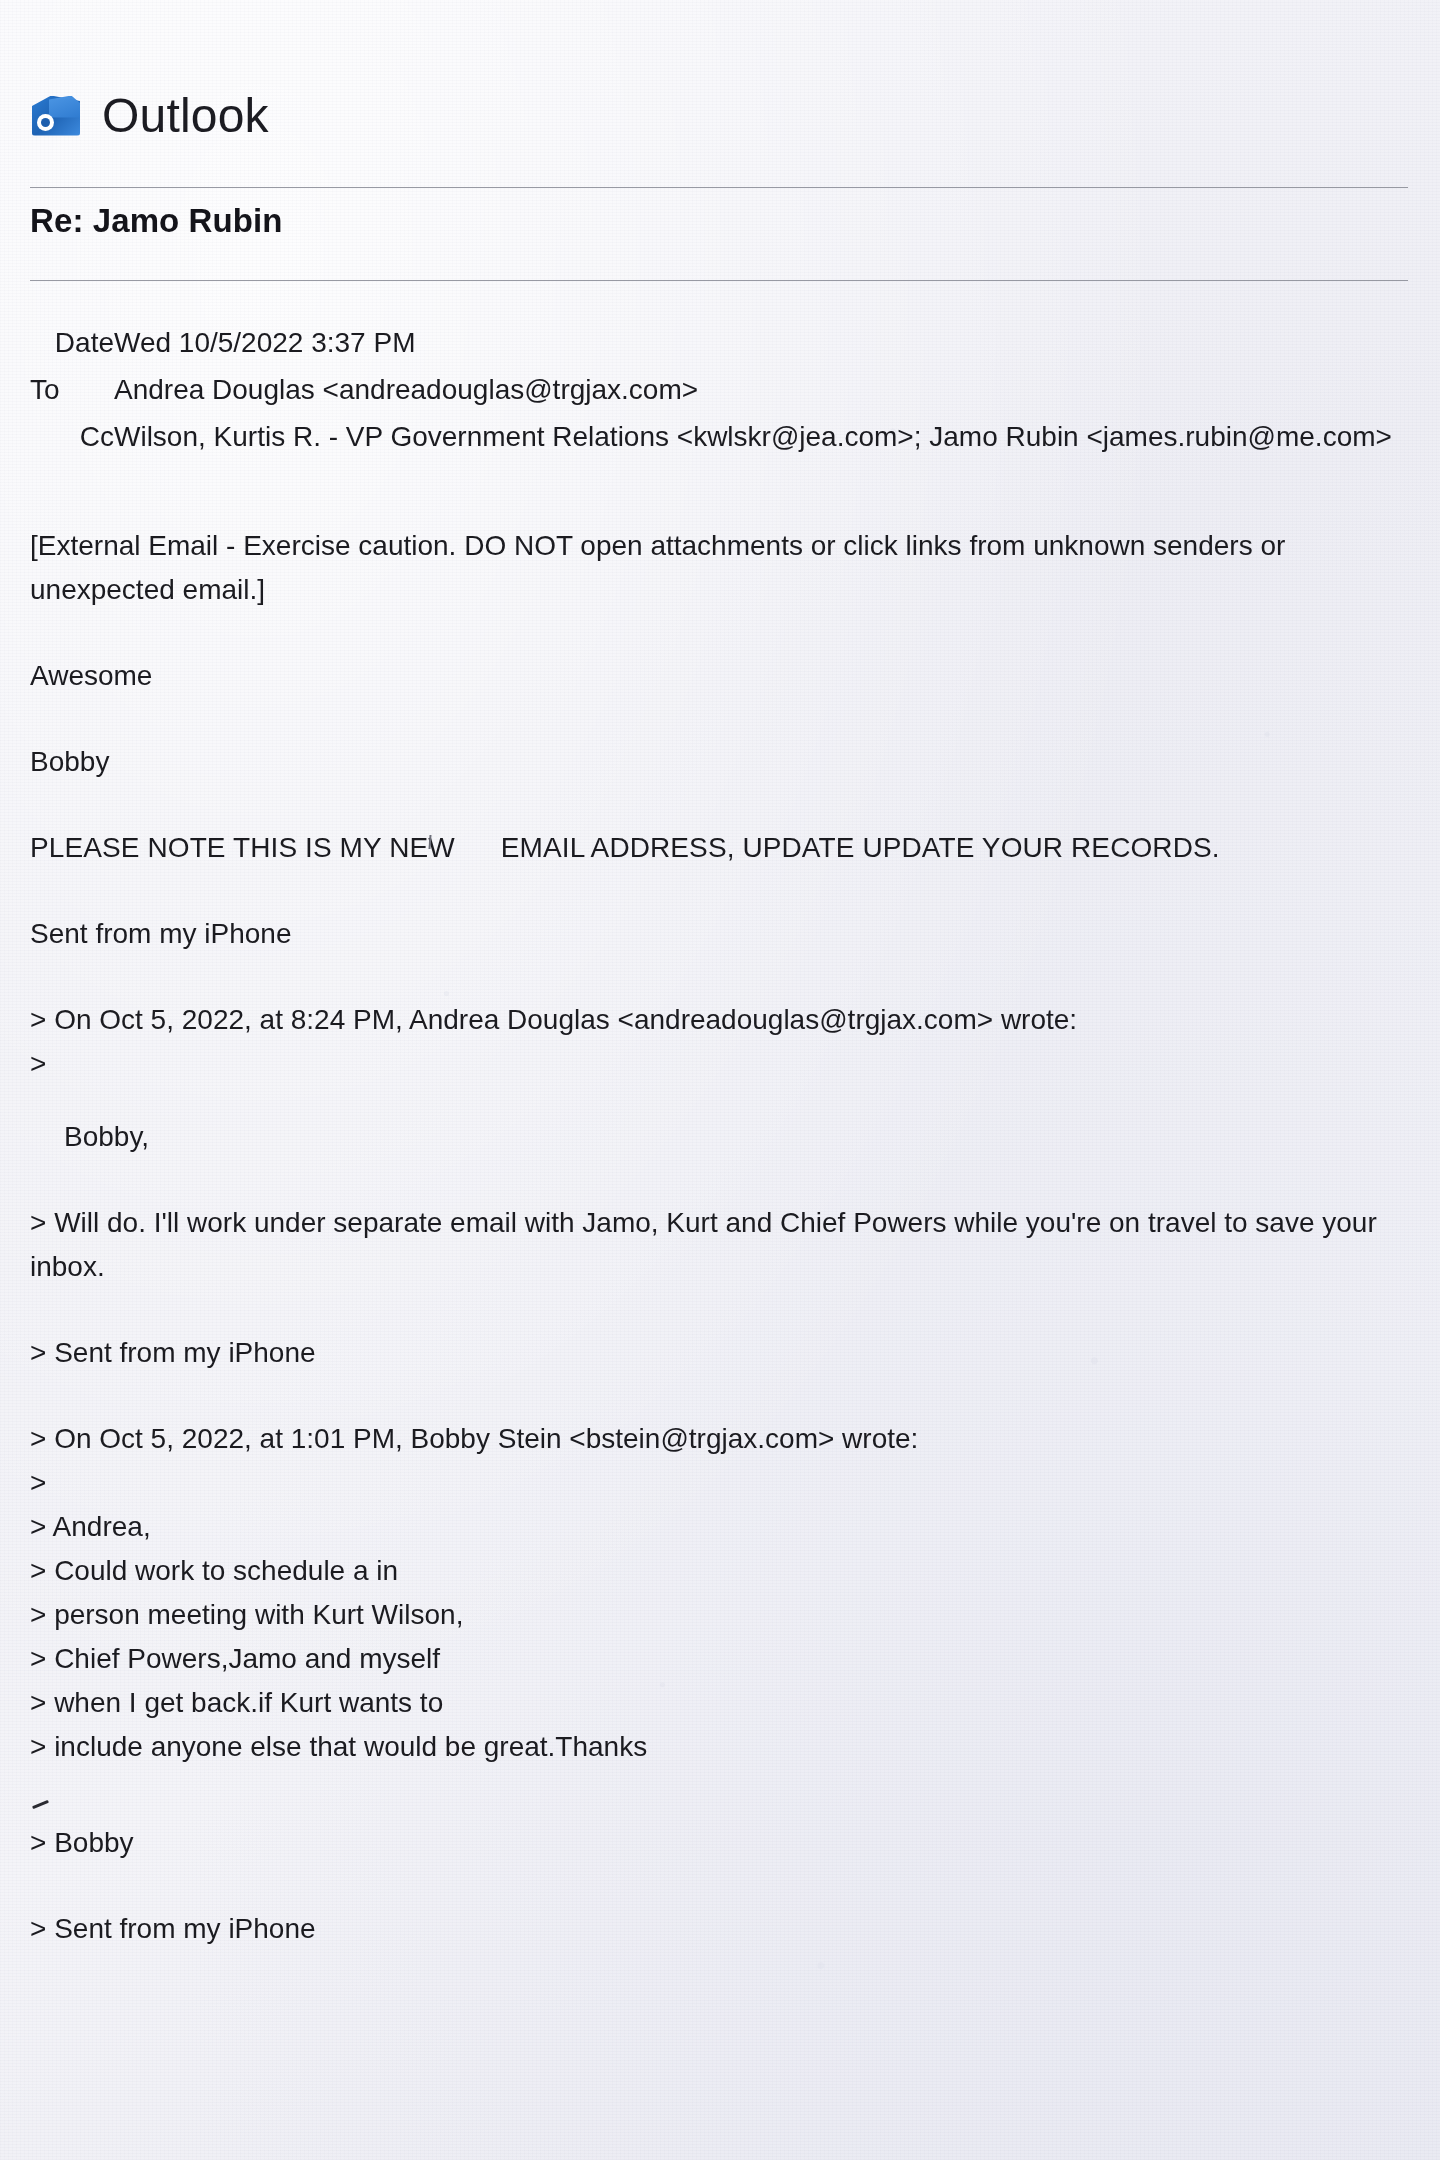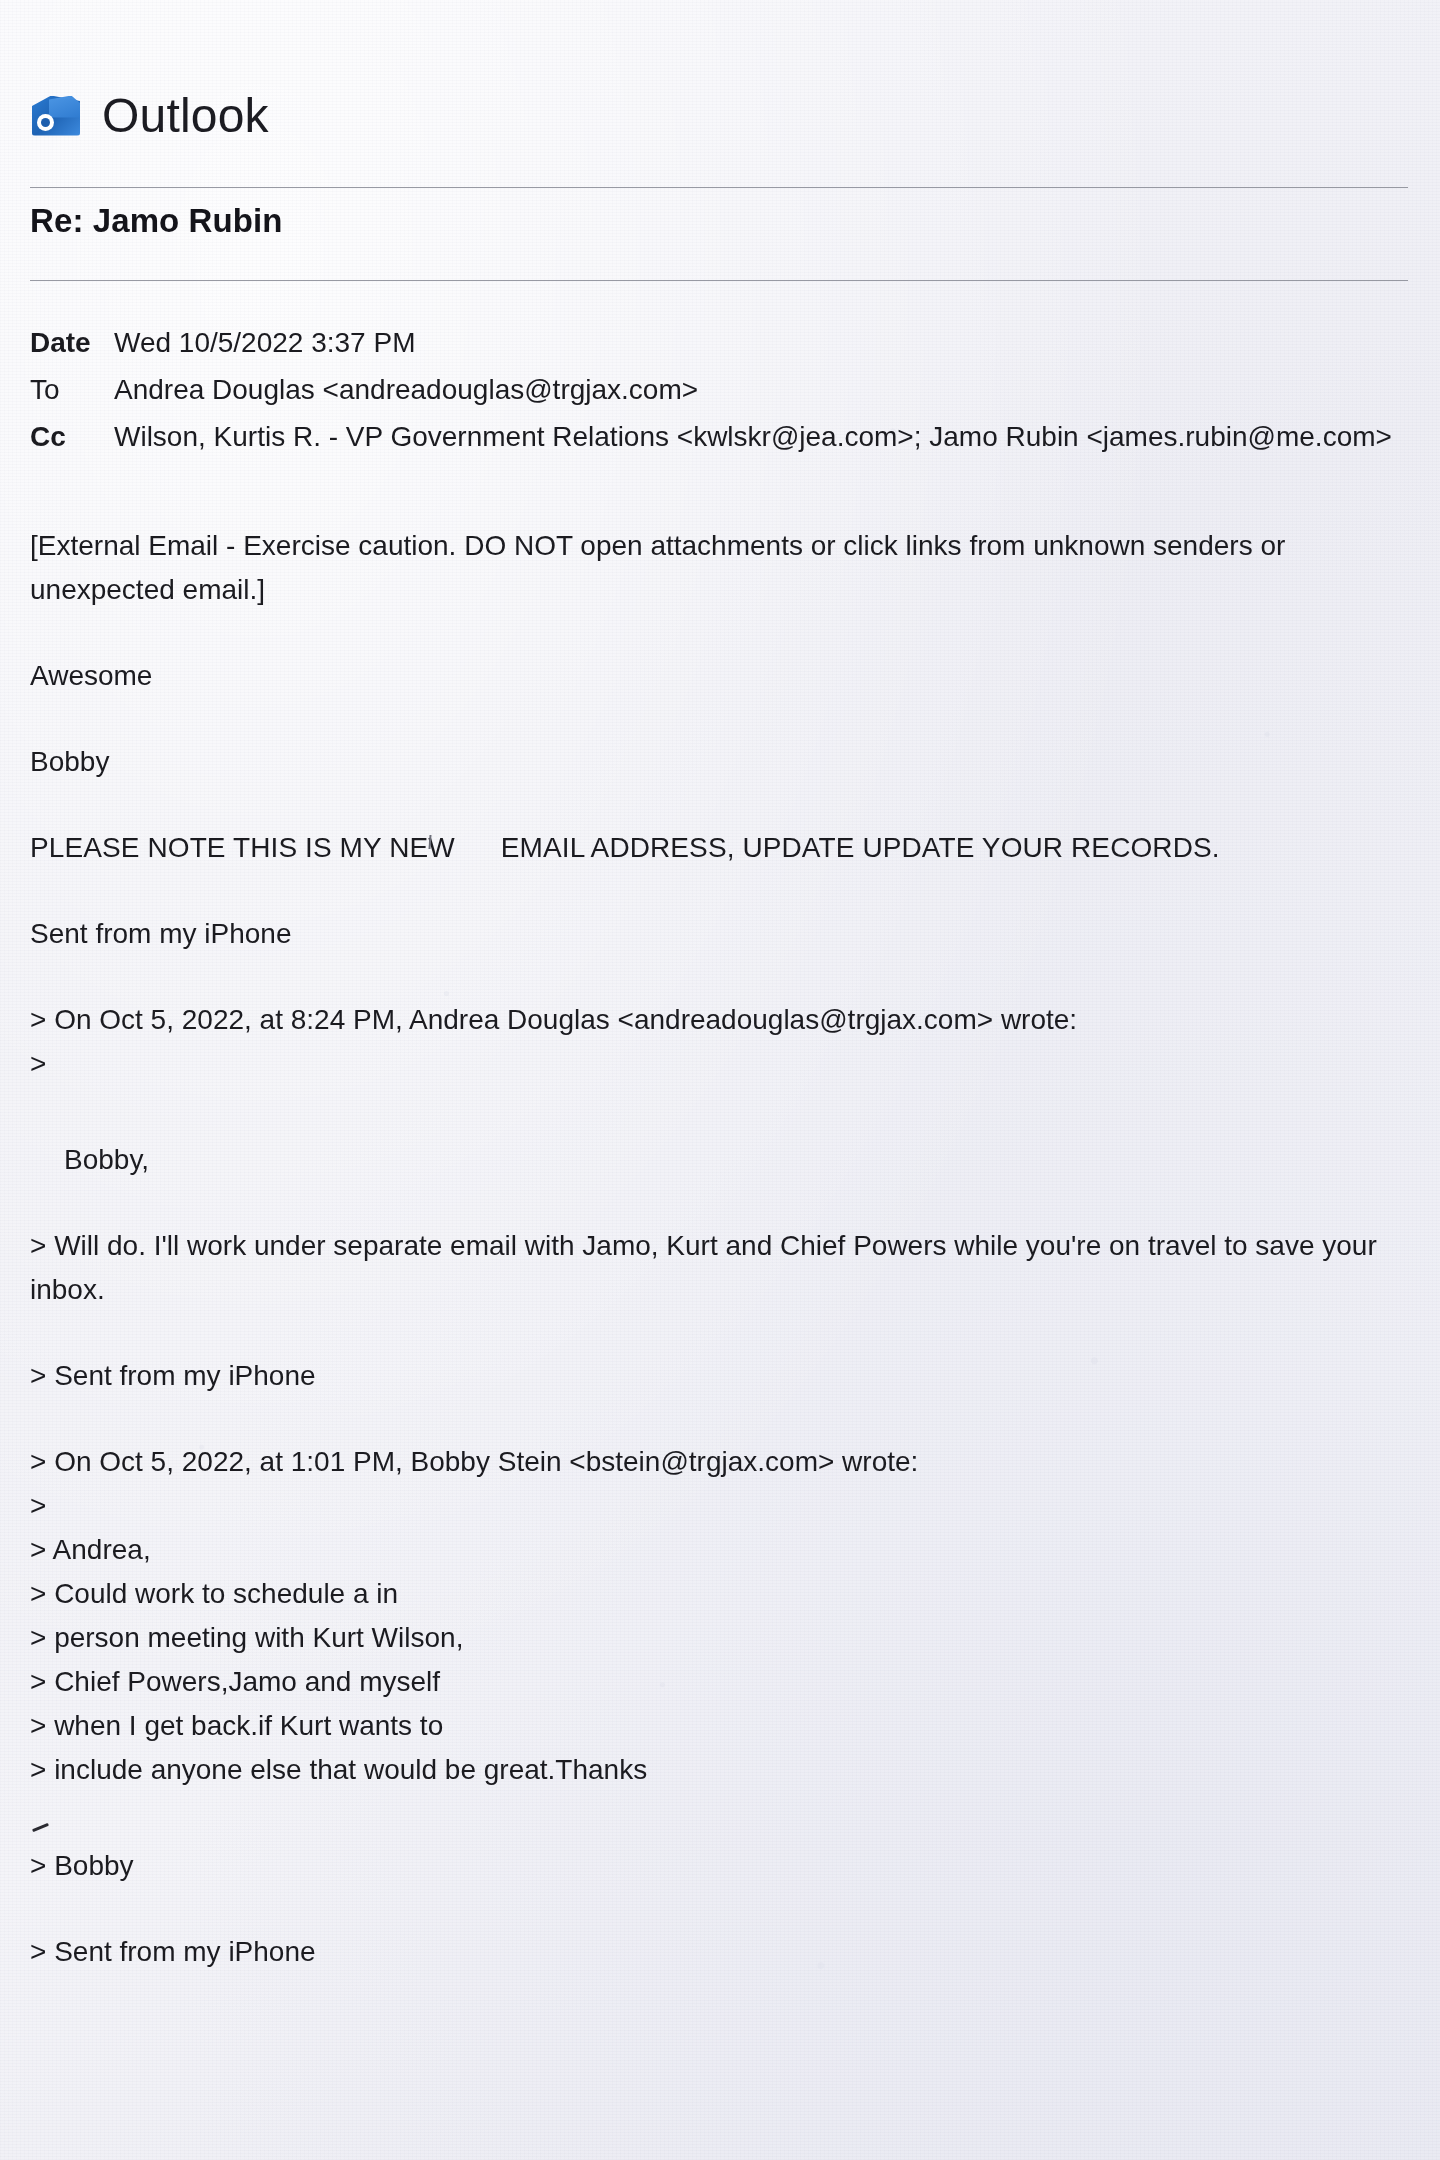--- a/index.html
+++ b/index.html
@@ -128,33 +128,33 @@
     margin: 38px 0 0 2px;
     font-size: 28px;
     line-height: 47px;
     color: #1b1b20;
   }
   .meta-row { display: flex; }
   .meta-label {
     flex: none;
     width: 84px;
   }
-  .meta-label.bold { font-weight: 700; }
+  .meta-label.bold { font-weight: 400; text-align: right; }
   .meta-value { flex: 1; white-space: nowrap; }
   .meta-row.from .meta-label { width: auto; padding-right: 13px; }
 
   
   .body-text {
     margin: 0 0 0 2px;
     font-size: 28px;
     line-height: 44px;
     color: #1b1b20;
   }
   p.para { margin: 42px 0 0 0; }
-  p.para.tight { margin-top: 52px; }
+  p.para.tight { margin-top: 29px; }
   p.para.caution { margin-top: 64px; max-width: 1340px; }
   p.para.notice { letter-spacing: .1px; }
   p.para.indent { margin-left: 34px; }
   p.para.andrea { margin-left: 14px; }
 
   .gap-space { display: inline-block; width: 46px; }
   .tickmark {
     position: relative;
     display: inline-block;
     width: 0;

